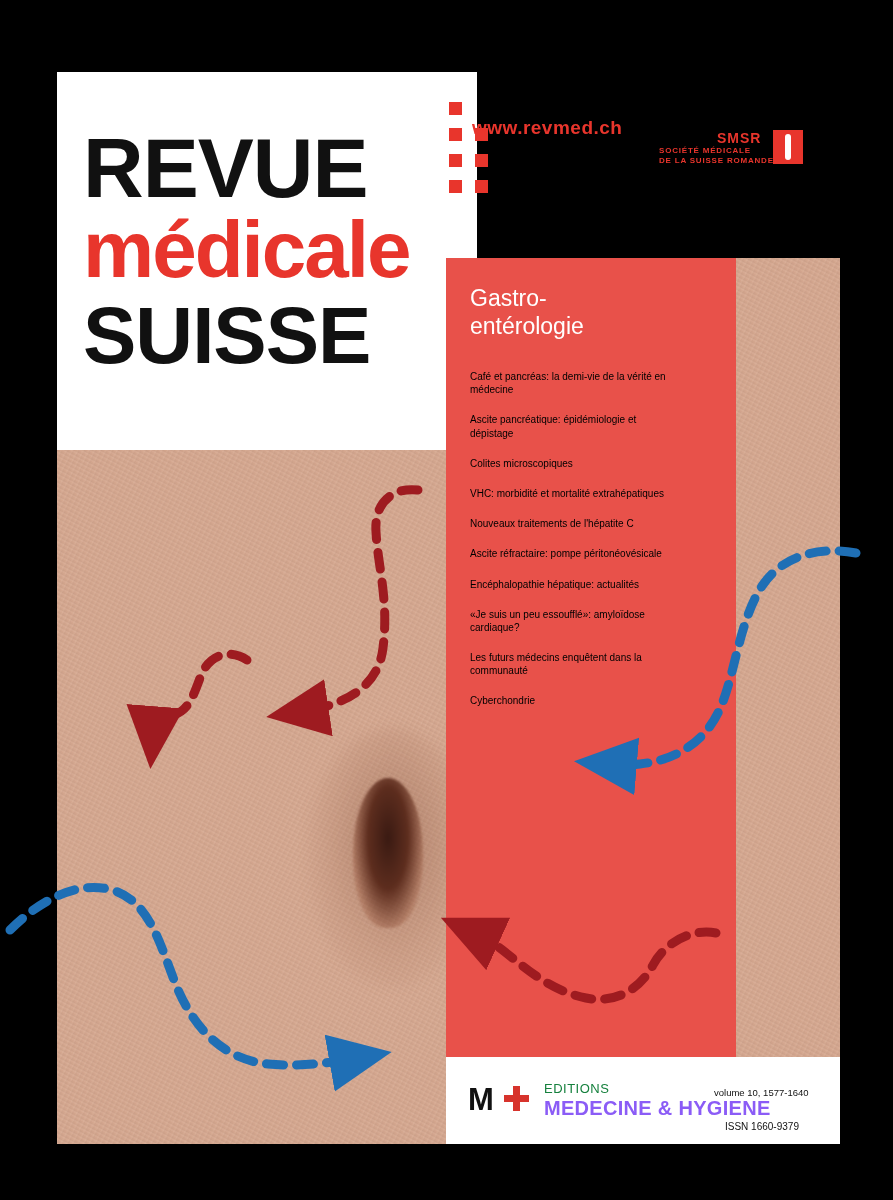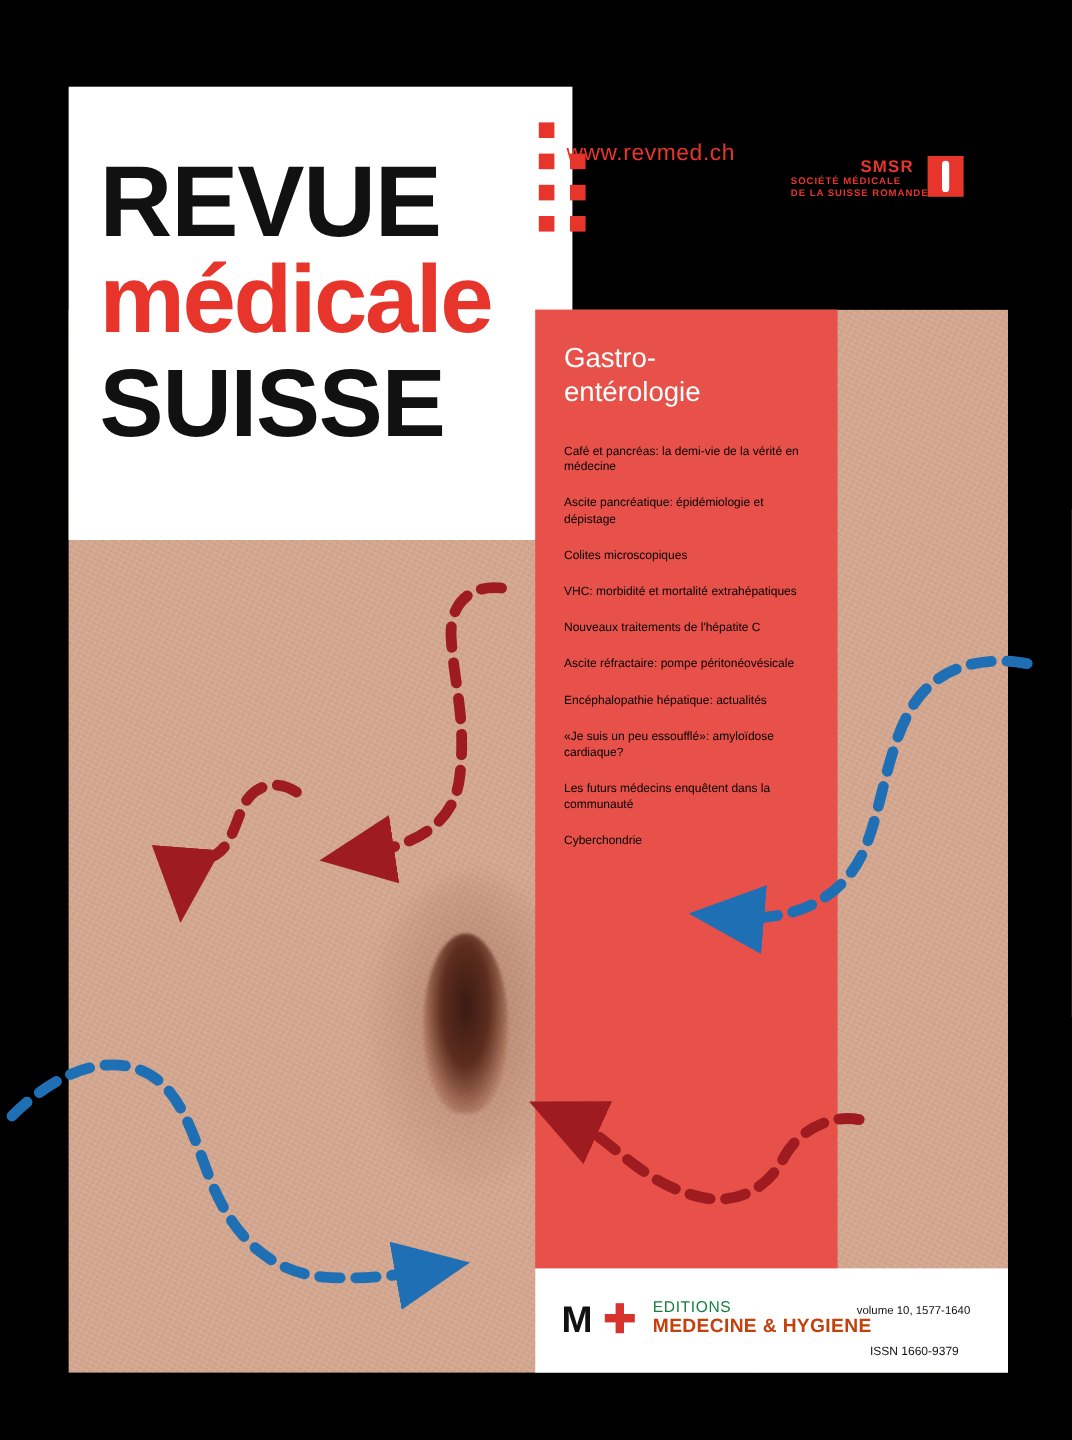--- a/index.html
+++ b/index.html
@@ -130,21 +130,21 @@
     background: #e8352c;
   }
 
   
   .url {
     position: absolute;
     left: 415px;
     top: 45px;
     color: #e8352c;
     font-size: 19px;
-    font-weight: normal;
+    font-weight: bold;
     letter-spacing: 0.5px;
   }
 
   
   .smsr {
     position: absolute;
     left: 588px;
     top: 58px;
     width: 160px;
     height: 44px;
@@ -194,20 +194,21 @@
 
   
   .contents {
     position: absolute;
     left: 389px;
     top: 186px;
     width: 252px;
     height: 884px;
     background: #e8514a;
     color: #ffffff;
+    padding-left: 38px;
   }
   .contents-title {
     position: absolute;
     left: 24px;
     top: 26px;
     font-size: 23px;
     line-height: 1.22;
     color: #ffffff;
   }
   .toc {
@@ -267,23 +268,23 @@
     left: 98px;
     top: 24px;
     font-size: 13px;
     color: #15803d;
     letter-spacing: 0.5px;
   }
   .ed-line2 {
     position: absolute;
     left: 98px;
     top: 40px;
-    font-size: 16px;
-    font-weight: bold;
-    color: #c2410c;
+    font-size: 20px;
+    font-weight: bold;
+    color: #8b5cf6;
     letter-spacing: 0.3px;
   }
   .issue-vol {
     position: absolute;
     left: 268px;
     top: 30px;
     font-size: 9.5px;
     color: #111111;
   }
   .issue-issn {

